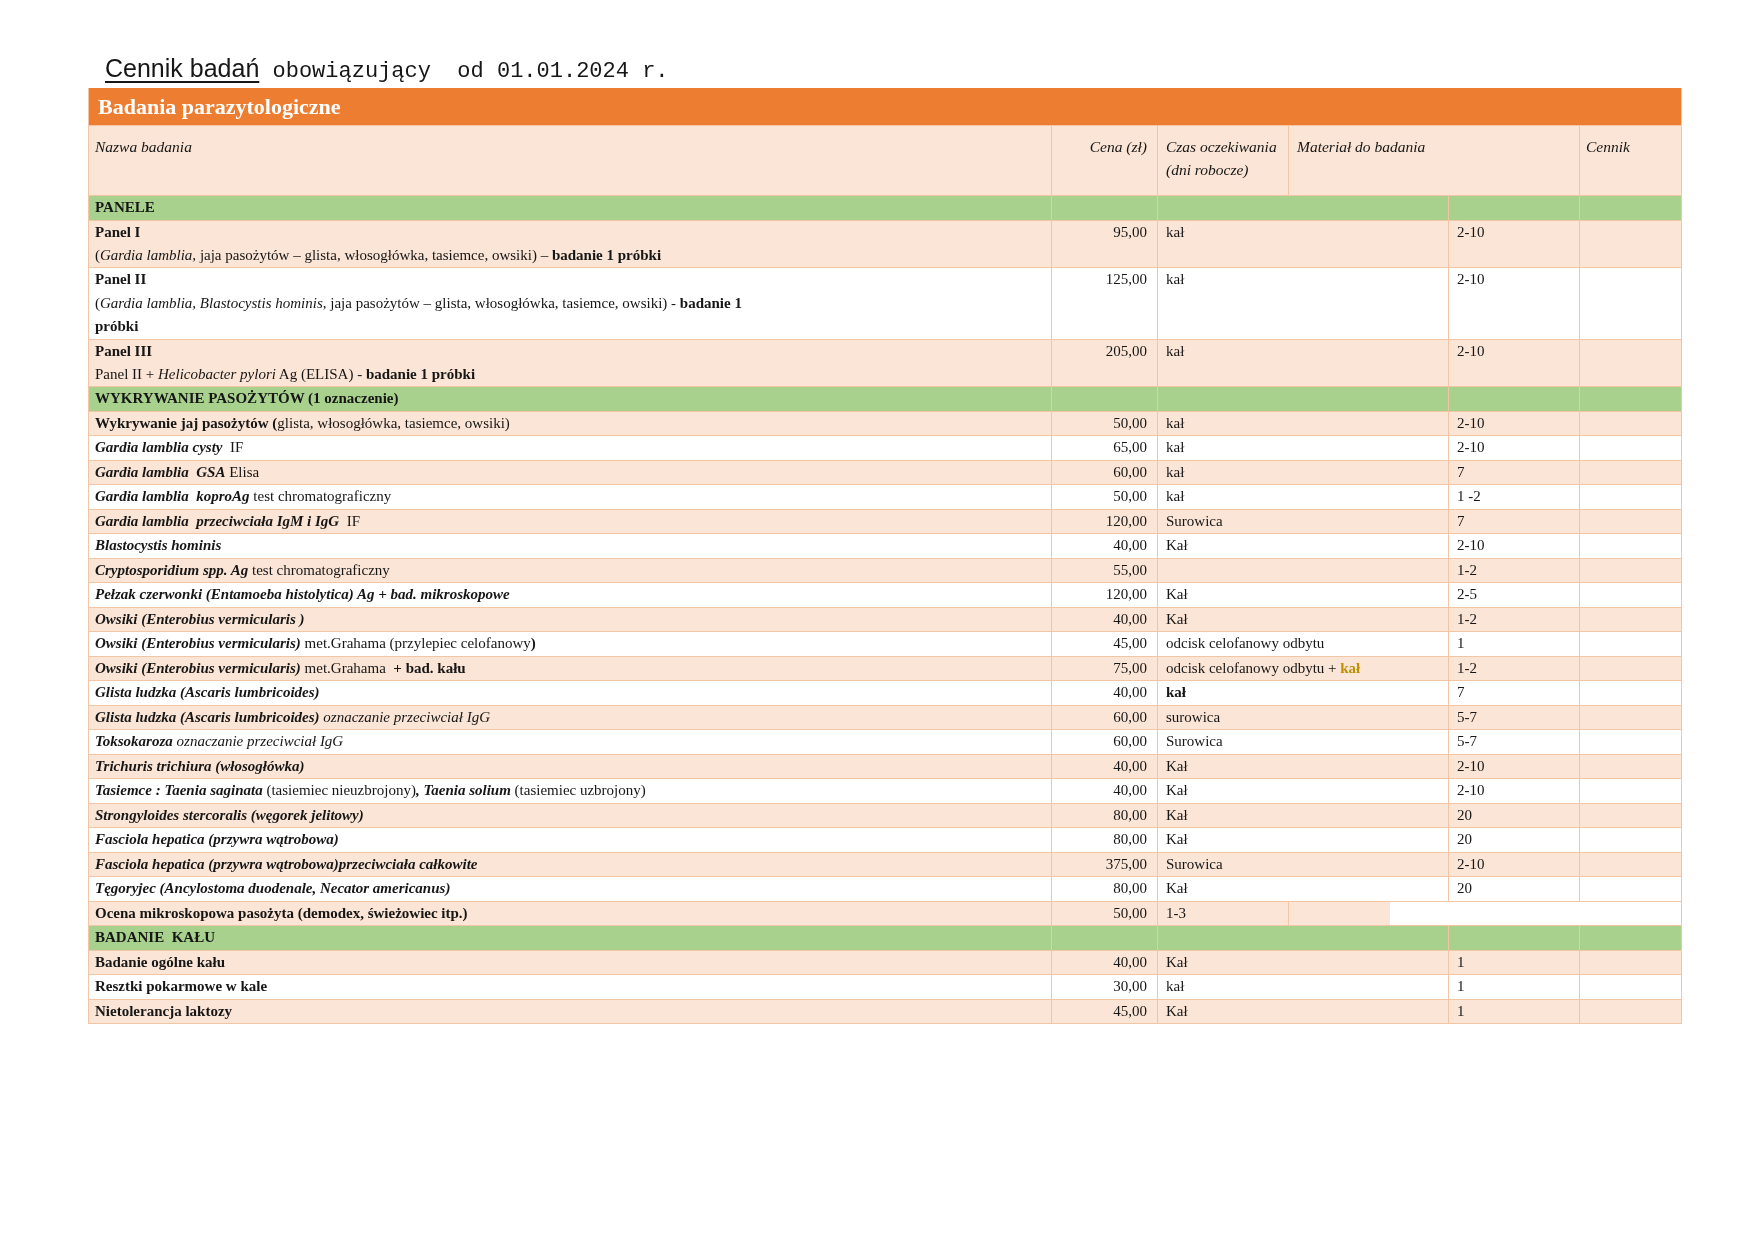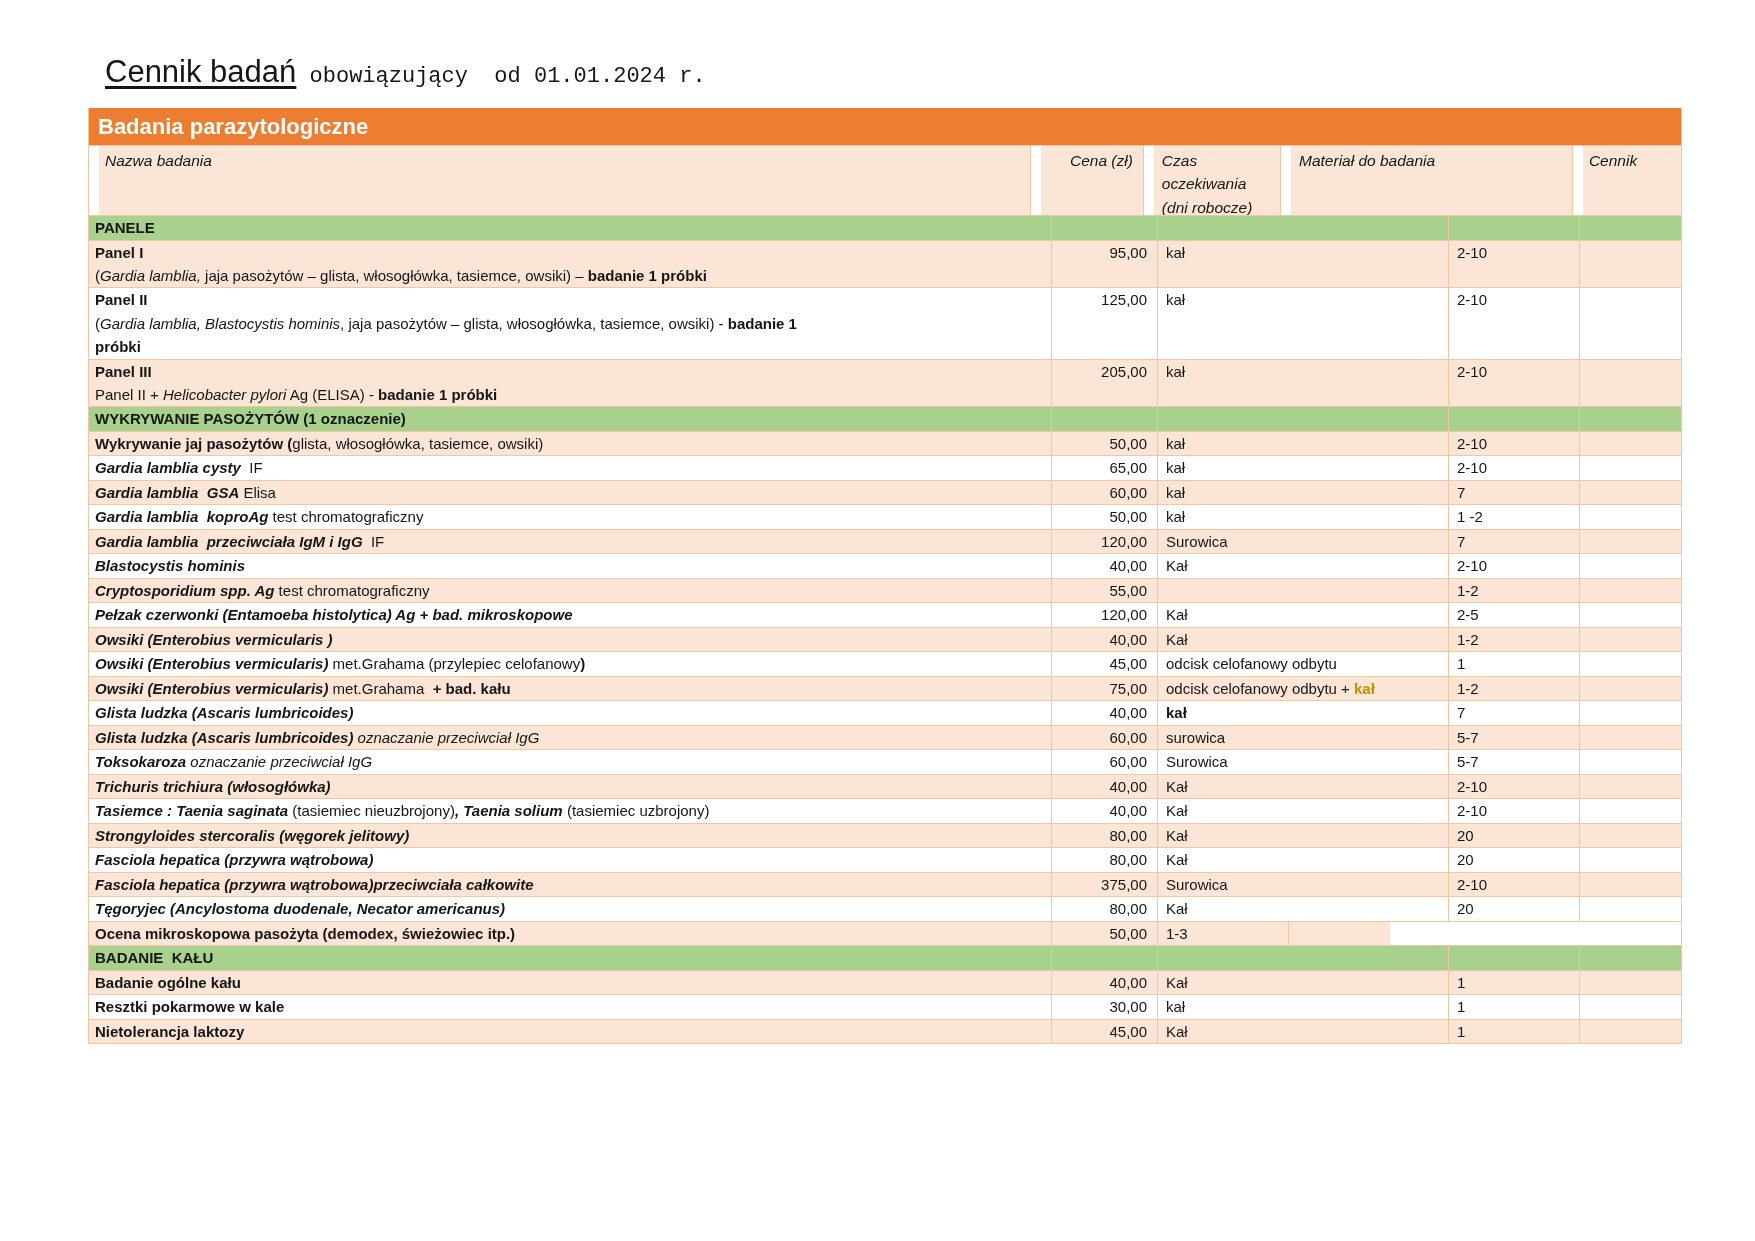--- a/index.html
+++ b/index.html
@@ -1,38 +1,38 @@
 <!DOCTYPE html>
 <html style="--banner: #ED7D31; --peach: #FBE5D6; --green: #A9D18E; --olive: #BF9000; --yellow: #FFFF00; --border: #F2C6A4;"><head>
 <meta charset="utf-8">
 <style>
   html,body{margin:0;padding:0;background:#fff;}
   .page{position:relative;width:1755px;height:1241px;background:#ffffff;
         font-family:"Liberation Sans","DejaVu Sans",sans-serif;color:#161616;overflow:hidden;}
   .doc-title{position:absolute;left:105px;top:54px;white-space:pre-wrap;}
-  .doc-title .main{font-size:31px;text-decoration:underline;text-underline-offset:4px;}
+  .doc-title .main{font-size:25px;text-decoration:underline;text-underline-offset:4px;}
   .doc-title .suffix{font-size:22px;font-family:Liberation Mono, monospace;}
-  .price-table{position:absolute;left:88px;top:108px;width:1592px;
-               border:1px solid var(--border,#F2C6A4);border-top:none;box-sizing:content-box;}
+  .price-table{position:absolute;left:88px;top:88px;width:1592px;
+               border:1px solid var(--border,#F2C6A4);border-top:none;box-sizing:content-box;font-family:Liberation Serif, serif;}
   .banner{height:37px;background:var(--banner,#ED7D31);color:#ffffff;font-weight:bold;
           font-size:22px;line-height:37px;padding-left:9px;}
   .row{display:flex;min-height:23.5px;border-top:1px solid var(--border,#F2C6A4);}
   .cell{box-sizing:border-box;border-right:1px solid var(--border,#F2C6A4);
         padding:0 6px;line-height:23.4px;font-size:15px;white-space:pre-wrap;overflow:hidden;}
   .cell:last-child{border-right:none;}
   .c-name{width:963px;}
   .c-price{width:106px;text-align:right;padding-right:10px;}
   .c-material{width:291px;padding-left:8px;}
   .c-wait{width:131px;padding-left:8px;}
   .c-remarks{width:101px;}
   .row.peach .cell{background:var(--peach,#FBE5D6);}
   .row.white .cell{background:#ffffff;}
   .row.section .cell{background:var(--green,#A9D18E);font-weight:bold;}
   .row.head{height:69px;}
-  .row.head .cell{background:var(--peach,#FBE5D6);font-style:italic;padding-top:3px;font-size:15.5px;margin-left:10px;}
+  .row.head .cell{background:var(--peach,#FBE5D6);font-style:italic;padding-top:9px;font-size:15.5px;}
   .cell.fill-olive{background:var(--olive,#BF9000);}
   .cell.fill-yellow{background:var(--yellow,#FFFF00);}
   .cell.fill-white{background:#ffffff;}
   .seg-b{font-weight:bold;margin-top:24px;}
   .seg-i{font-style:italic;}
 </style>
 </head>
 <body>
 
 <div class="page">

